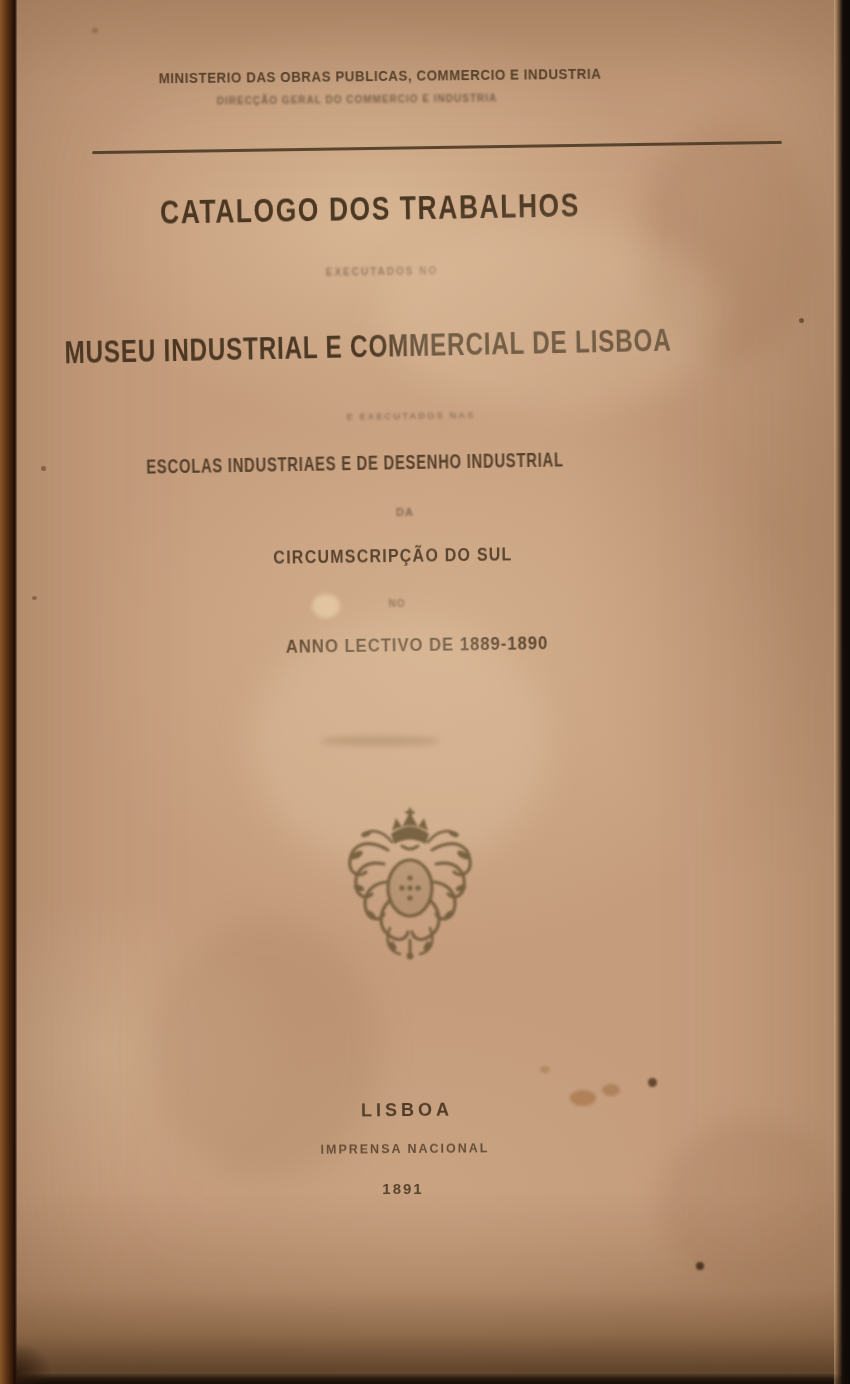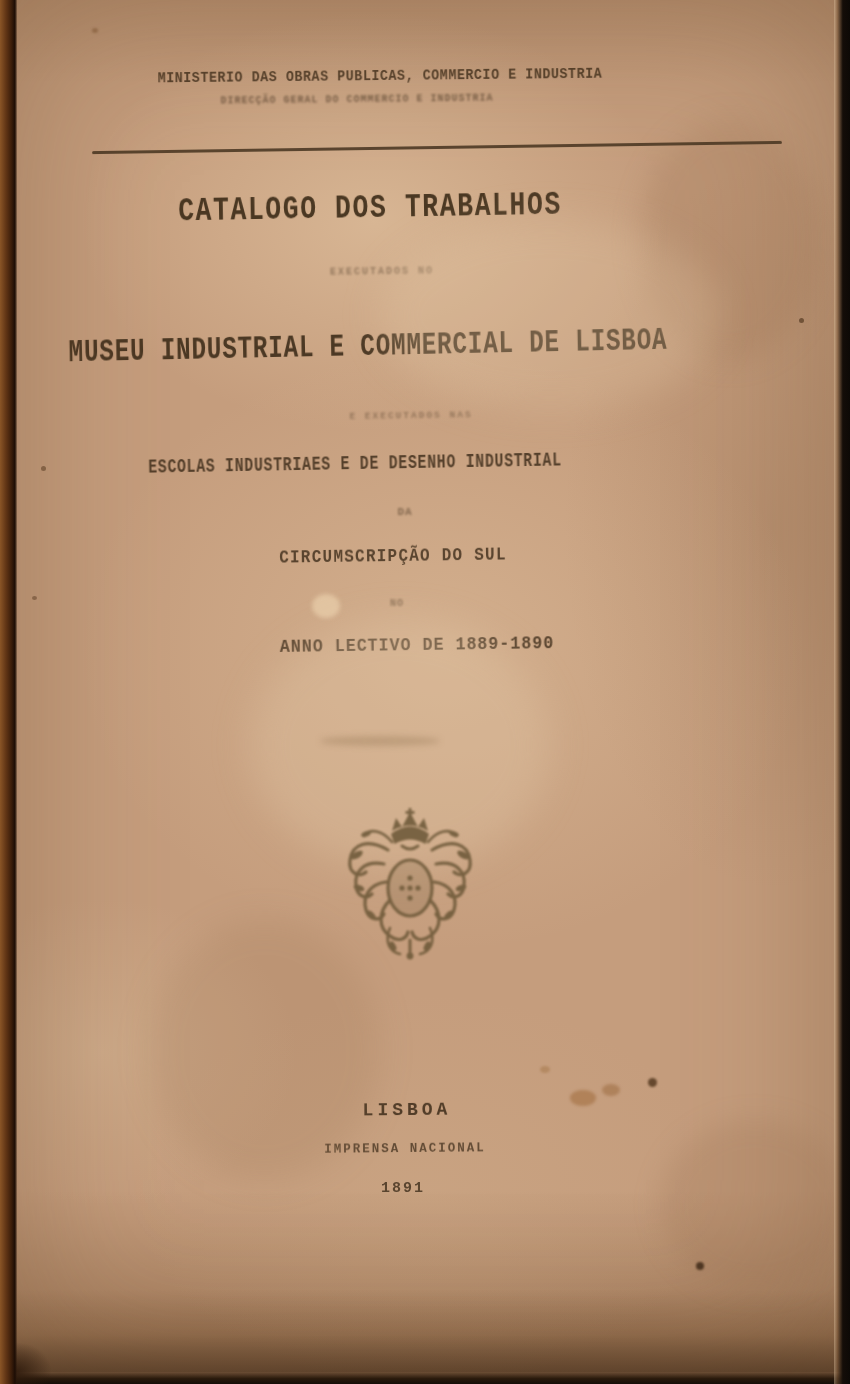--- a/index.html
+++ b/index.html
@@ -1,21 +1,21 @@
 <!DOCTYPE html>
 <html><head>
 <meta charset="utf-8">
 <style>
   html,body{margin:0;padding:0;background:#7a6a58;}
   .scan{
     position:relative;
     width:850px;height:1384px;
     margin:0 auto;
     overflow:hidden;
-    font-family:Liberation Mono, monospace;
+    font-family:Liberation Sans, sans-serif;
     background-color:#c59d7d;
     background-image:
       radial-gradient(ellipse 420px 300px at 44% 16%, rgba(234,206,170,.50), rgba(234,206,170,0) 70%),
       radial-gradient(ellipse 520px 430px at 52% 47%, rgba(230,200,164,.42), rgba(230,200,164,0) 70%),
       radial-gradient(ellipse 300px 520px at 91% 38%, rgba(148,110,78,.28), rgba(148,110,78,0) 70%),
       radial-gradient(ellipse 280px 220px at 12% 76%, rgba(222,194,160,.35), rgba(222,194,160,0) 70%),
       radial-gradient(ellipse 420px 280px at 50% 86%, rgba(208,174,138,.32), rgba(208,174,138,0) 70%),
       linear-gradient(to bottom, rgba(140,100,65,.18), rgba(0,0,0,0) 6%, rgba(0,0,0,0) 86%, rgba(122,84,52,.40) 96%, rgba(86,56,32,.55) 100%);
   }
   .scan::after{

